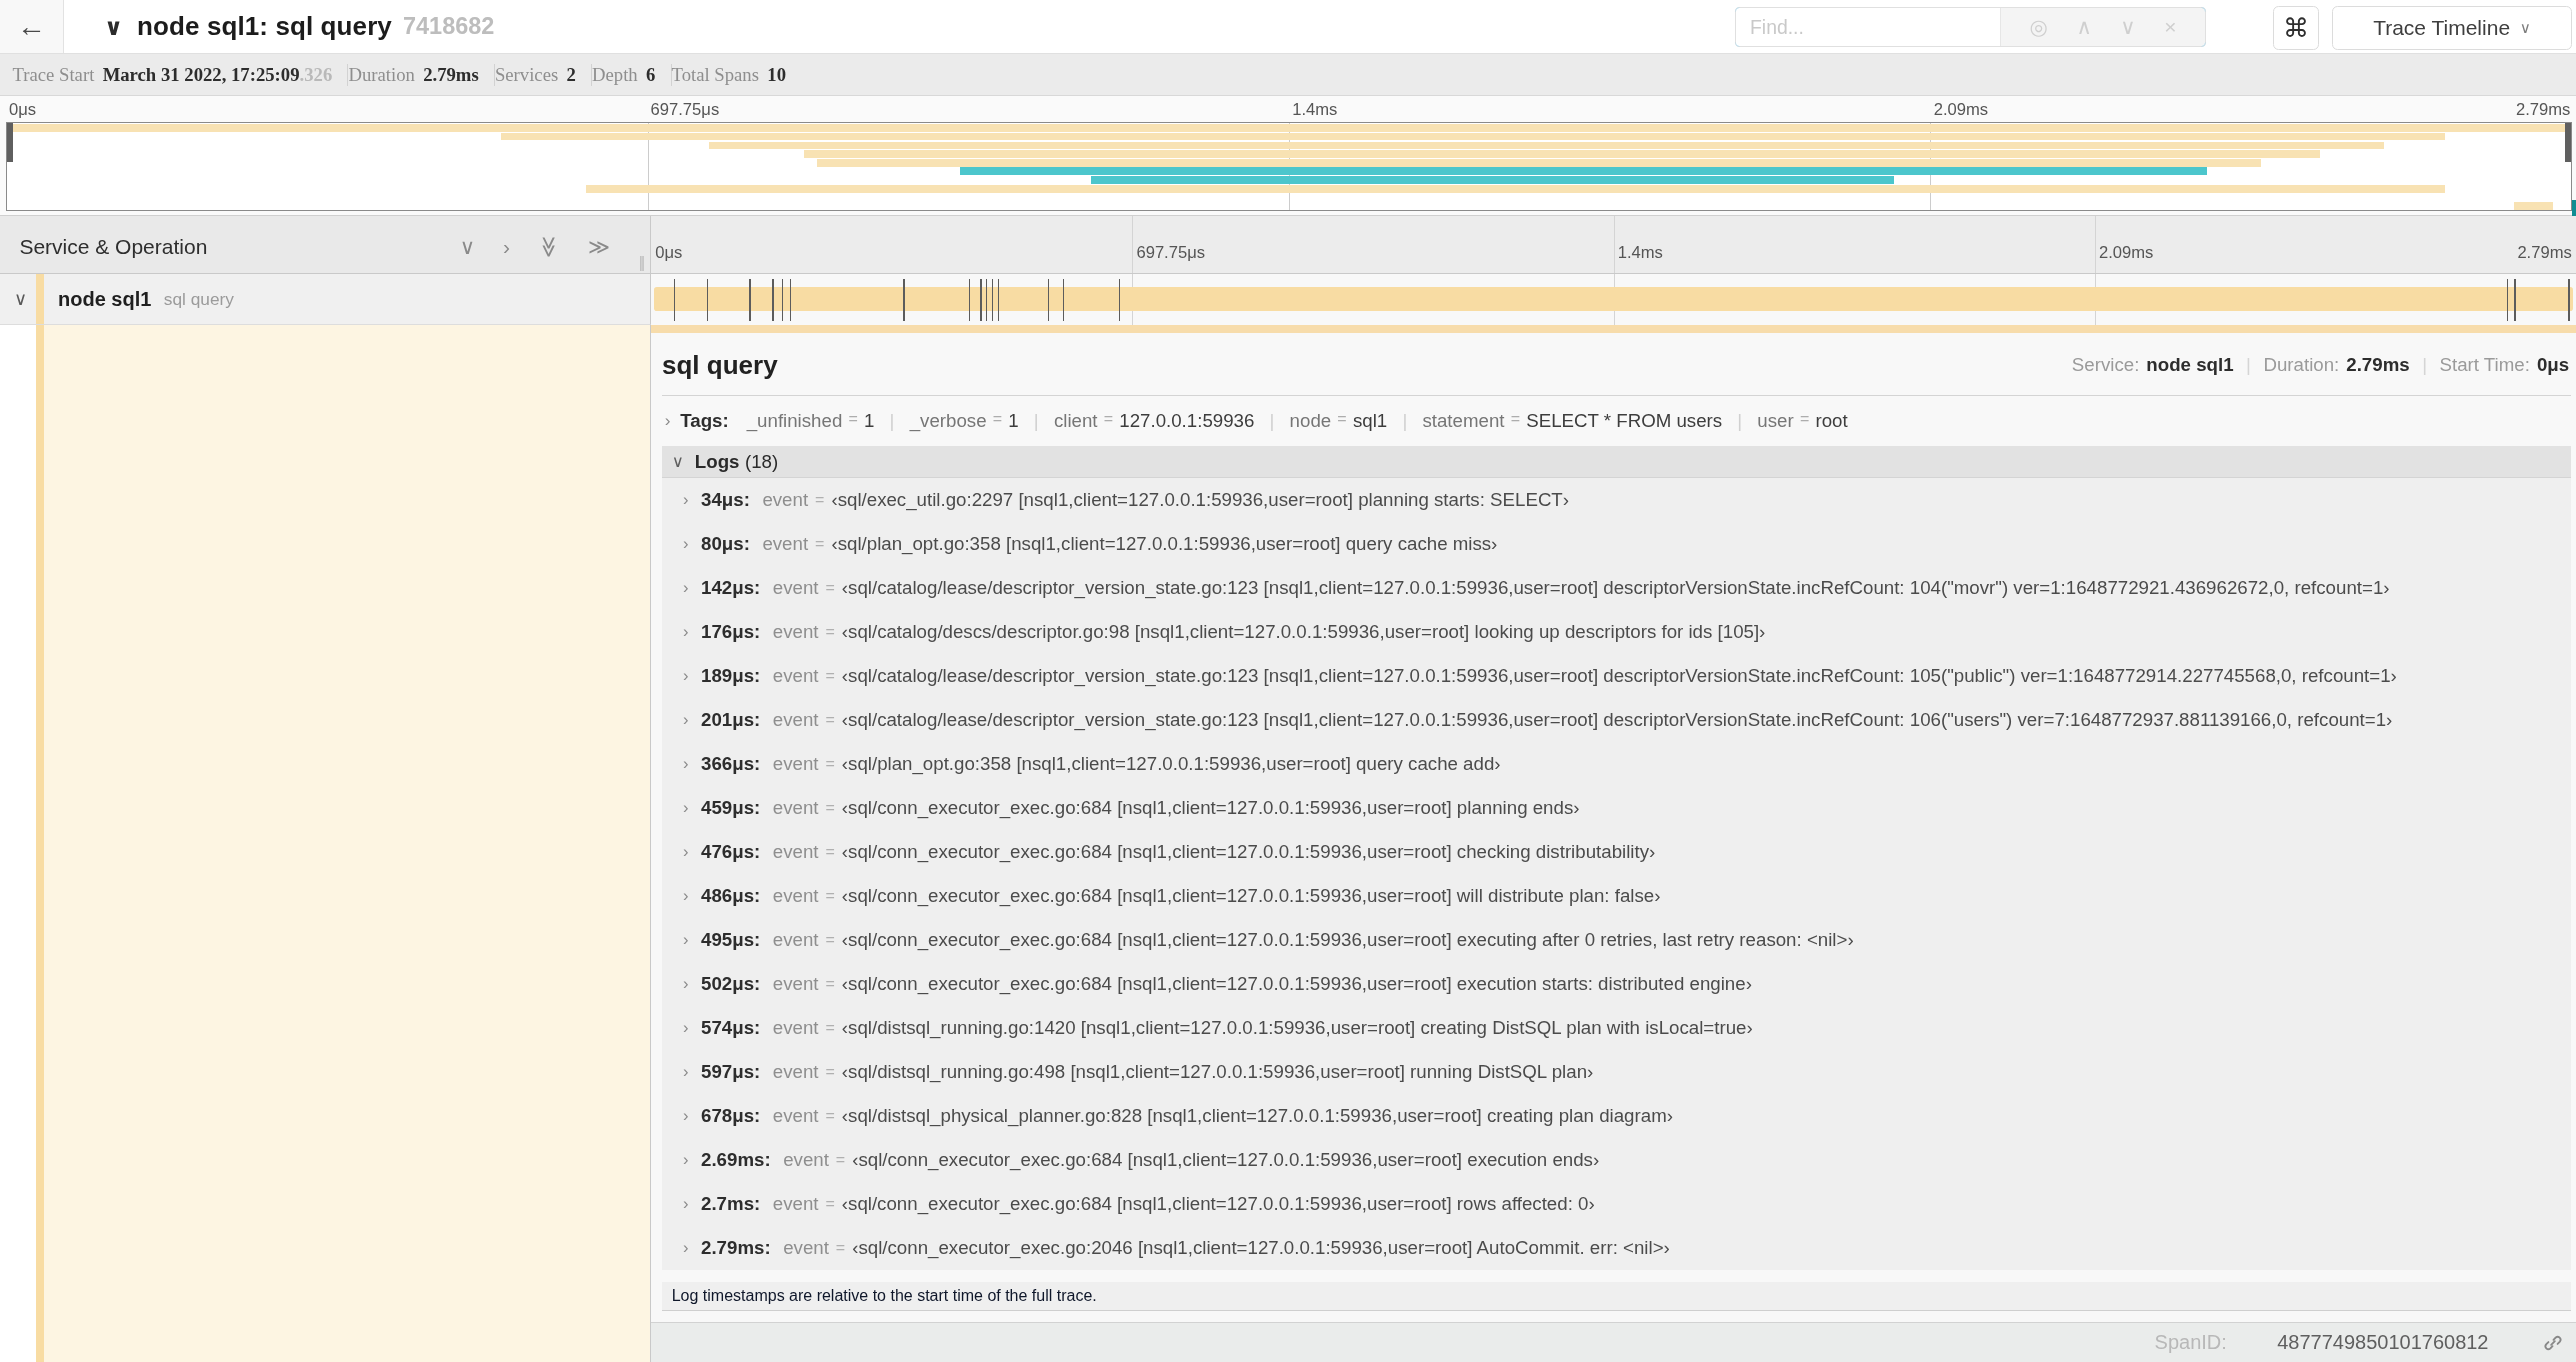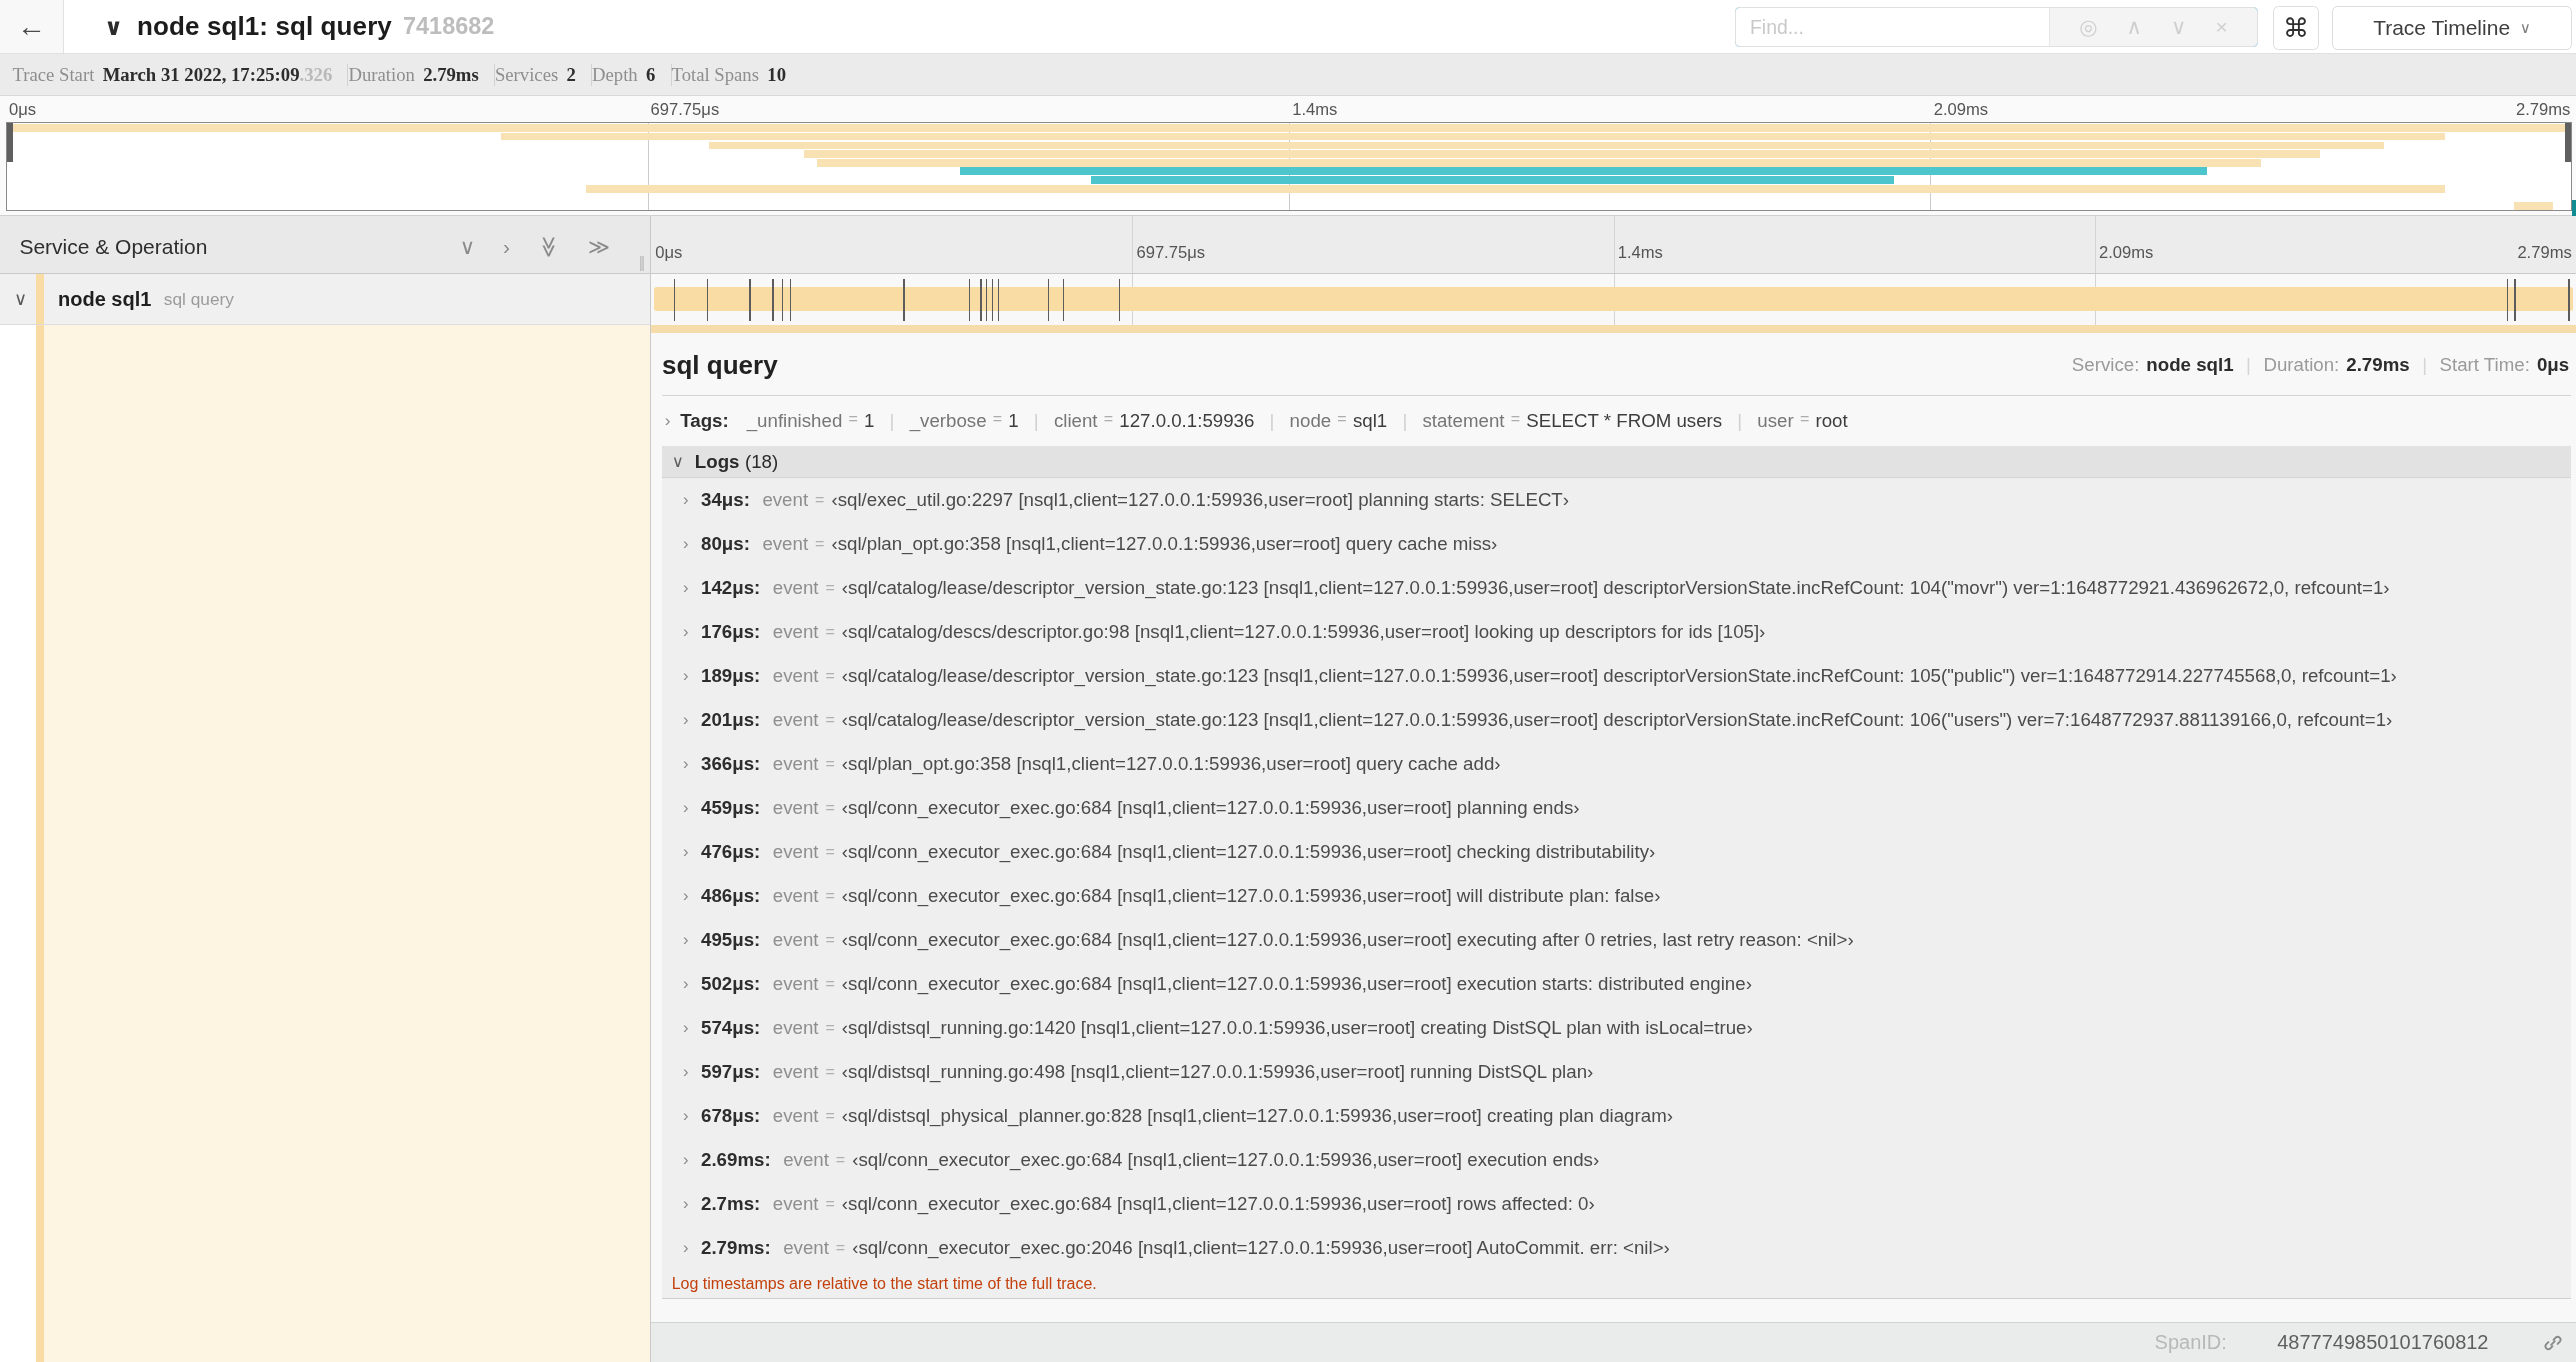--- a/index.html
+++ b/index.html
@@ -8,21 +8,21 @@
   .app { position:relative; width:2576px; height:1363px; }
 
   
   .titlebar { position:relative; height:54px; background:#fff; border-bottom:0.7px solid #e0e0e0;
     display:flex; align-items:center; }
   .back-btn { width:64px; height:100%; background:#f8f8f8; border-right:0.7px solid #e2e2e2;
     display:flex; align-items:center; justify-content:center; font-size:29px; color:#4a4a4a; cursor:pointer; }
   .title-chev { font-size:23.5px; font-weight:700; color:#2b2b2b; margin-left:40px; }
   .page-title { font-size:26px; font-weight:700; color:#1c1c1c; margin-left:14px; letter-spacing:0.1px; }
   .trace-id { font-size:23.5px; font-weight:600; color:#bdbdbd; margin-left:11px; }
-  .find-wrap { position:absolute; left:1735px; top:7px; width:523px; height:40px;
+  .find-wrap { position:absolute; left:1735px; top:7px; width:471px; height:40px;
     border:0.7px solid #e0e0e0; border-radius:4.2px; background:#0ea5e9; display:flex; overflow:hidden; }
   .find-input { flex:1; border:none; outline:none; padding-left:14px; font-size:19.4px; color:#444;
     font-family:inherit; background:#fff; }
   .find-input::placeholder { color:#c9c9c9; }
   .find-btns { width:208px; background:#f4f4f4; border-left:0.7px solid #e6e6e6; display:flex;
     align-items:center; justify-content:space-evenly; color:#cfcfcf; font-size:21px; }
   .kbd-btn { position:absolute; left:2273px; top:5.5px; width:46px; height:44px; background:#fff;
     border:0.7px solid #dcdcdc; border-radius:5.5px; font-size:26px; color:#2f2f2f;
     display:flex; align-items:center; justify-content:center; cursor:pointer;
     font-family:"DejaVu Sans",sans-serif; }
@@ -110,21 +110,21 @@
   .logs-count { color:#2a2a2a; margin-left:5.5px; }
   .logs-list { background:#efefef; }
   .log-row { height:44px; display:flex; align-items:center; padding-left:21px; font-size:18.7px;
     white-space:nowrap; overflow:hidden; cursor:pointer; }
   .log-chev { color:#8a8a8a; font-size:16.6px; margin-right:12.5px; }
   .log-time { font-weight:700; color:#2d2d2d; margin-right:12.5px; }
   .log-key { color:#8e8e8e; }
   .log-eq { color:#b0b0b0; font-size:16px; margin:0 7px; }
   .log-value { color:#4b4b4b; }
   .logs-note { height:29px; background:#efefef; border-bottom:0.7px solid #cfcfcf;
-    display:flex; align-items:center; padding-left:9.7px; font-size:16px; color:#c2410c; }
+    display:flex; align-items:center; padding-left:9.7px; font-size:16px; color:#0f172a;margin-top:12px; }
   .footer { height:40px; margin-top:auto; background:#eaeceb; border-top:0.7px solid #d2d2d2;
     display:flex; align-items:center; justify-content:flex-end; padding-right:12.5px; font-size:20px;gap:42px; }
   .sid-label { color:#b8b8b8; margin-right:8.3px; }
   .sid { color:#5f5f5f; }
   .link-icon { margin-left:11px; cursor:pointer; }
 </style>
 </head>
 <body>
 
 <div class="app">

